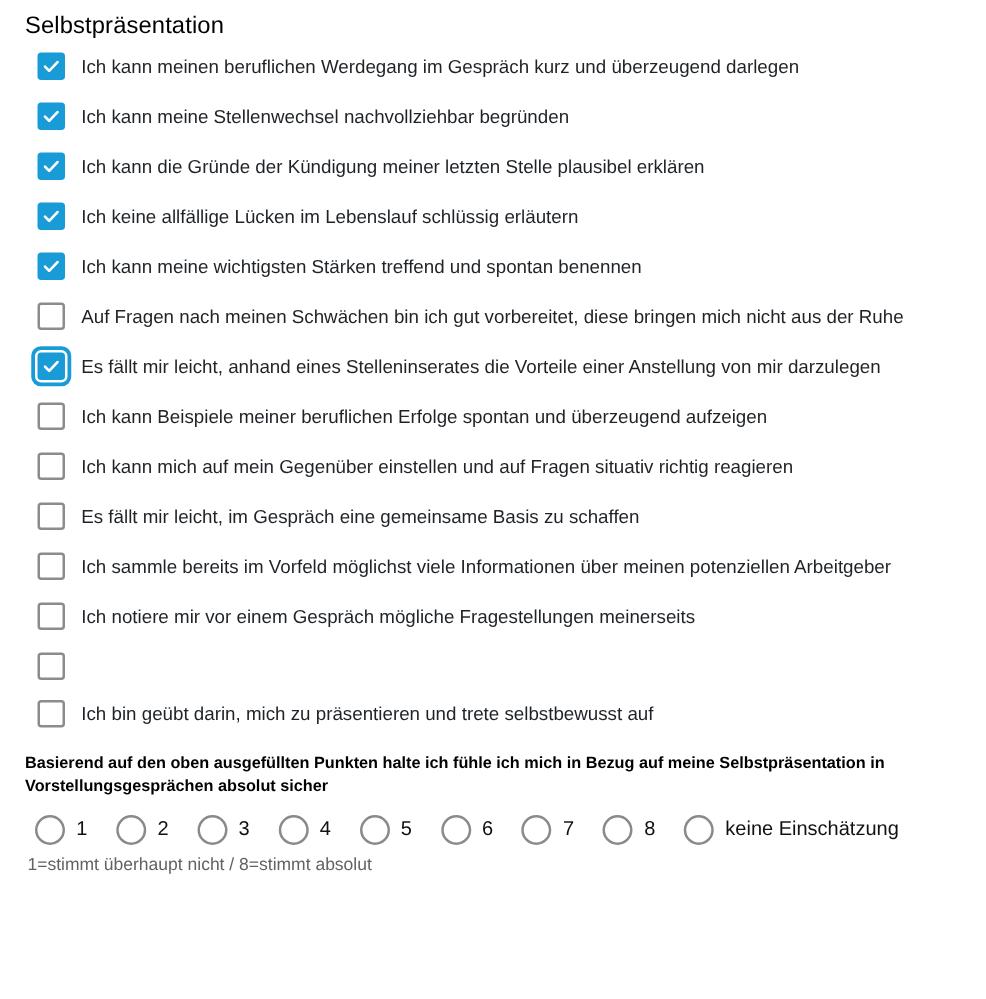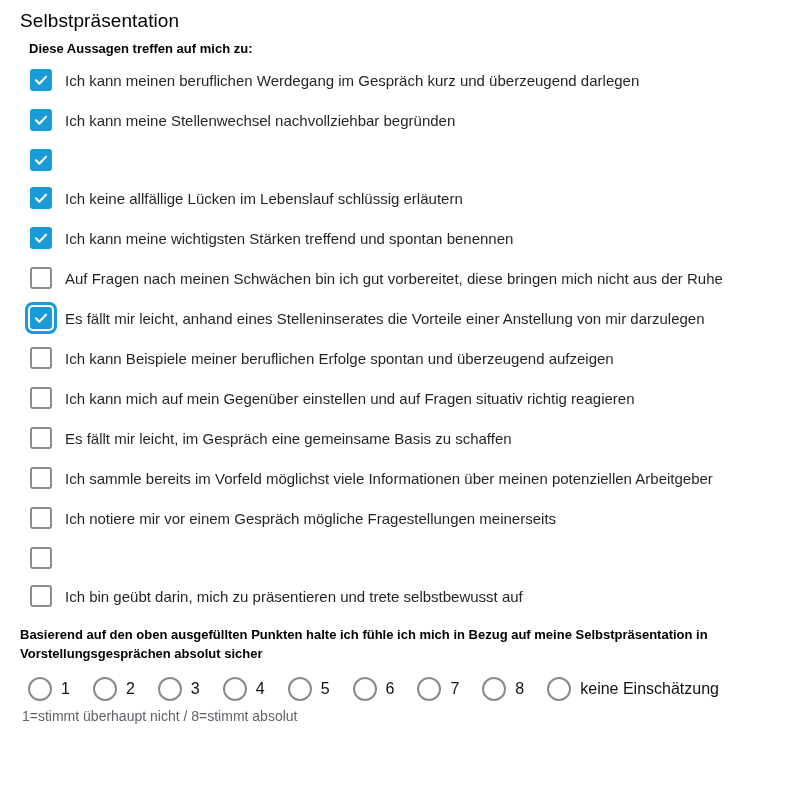--- a/index.html
+++ b/index.html
@@ -101,21 +101,20 @@
     margin-left: 2px;
     font-size: 14px;
     color: #5f6368;
   }
 </style>
 </head>
 <body>
 
 <div class="page">
   <h1 class="page-title">Selbstpräsentation</h1>
-  <div class="subtitle">Diese Aussagen treffen auf mich zu:</div>
 
   <div class="checklist">
       <div class="check-row">
         <span class="checkbox checked" role="checkbox" aria-checked="true">
           <svg viewBox="0 0 24 24" width="16" height="16" aria-hidden="true">
             <path d="M4.5 12.5l5 5L19.5 7" fill="none" stroke="#ffffff" stroke-width="3.2" stroke-linecap="round" stroke-linejoin="round"></path>
           </svg>
         </span>
         <span class="check-label">Ich kann meinen beruflichen Werdegang im Gespräch kurz und überzeugend darlegen</span>
       </div>
@@ -126,20 +125,21 @@
           </svg>
         </span>
         <span class="check-label">Ich kann meine Stellenwechsel nachvollziehbar begründen</span>
       </div>
       <div class="check-row">
         <span class="checkbox checked" role="checkbox" aria-checked="true">
           <svg viewBox="0 0 24 24" width="16" height="16" aria-hidden="true">
             <path d="M4.5 12.5l5 5L19.5 7" fill="none" stroke="#ffffff" stroke-width="3.2" stroke-linecap="round" stroke-linejoin="round"></path>
           </svg>
         </span>
+        <span class="check-label">Ich kann die Gründe der Kündigung meiner letzten Stelle plausibel erklären</span>
       </div>
       <div class="check-row">
         <span class="checkbox checked" role="checkbox" aria-checked="true">
           <svg viewBox="0 0 24 24" width="16" height="16" aria-hidden="true">
             <path d="M4.5 12.5l5 5L19.5 7" fill="none" stroke="#ffffff" stroke-width="3.2" stroke-linecap="round" stroke-linejoin="round"></path>
           </svg>
         </span>
         <span class="check-label">Ich keine allfällige Lücken im Lebenslauf schlüssig erläutern</span>
       </div>
       <div class="check-row">

